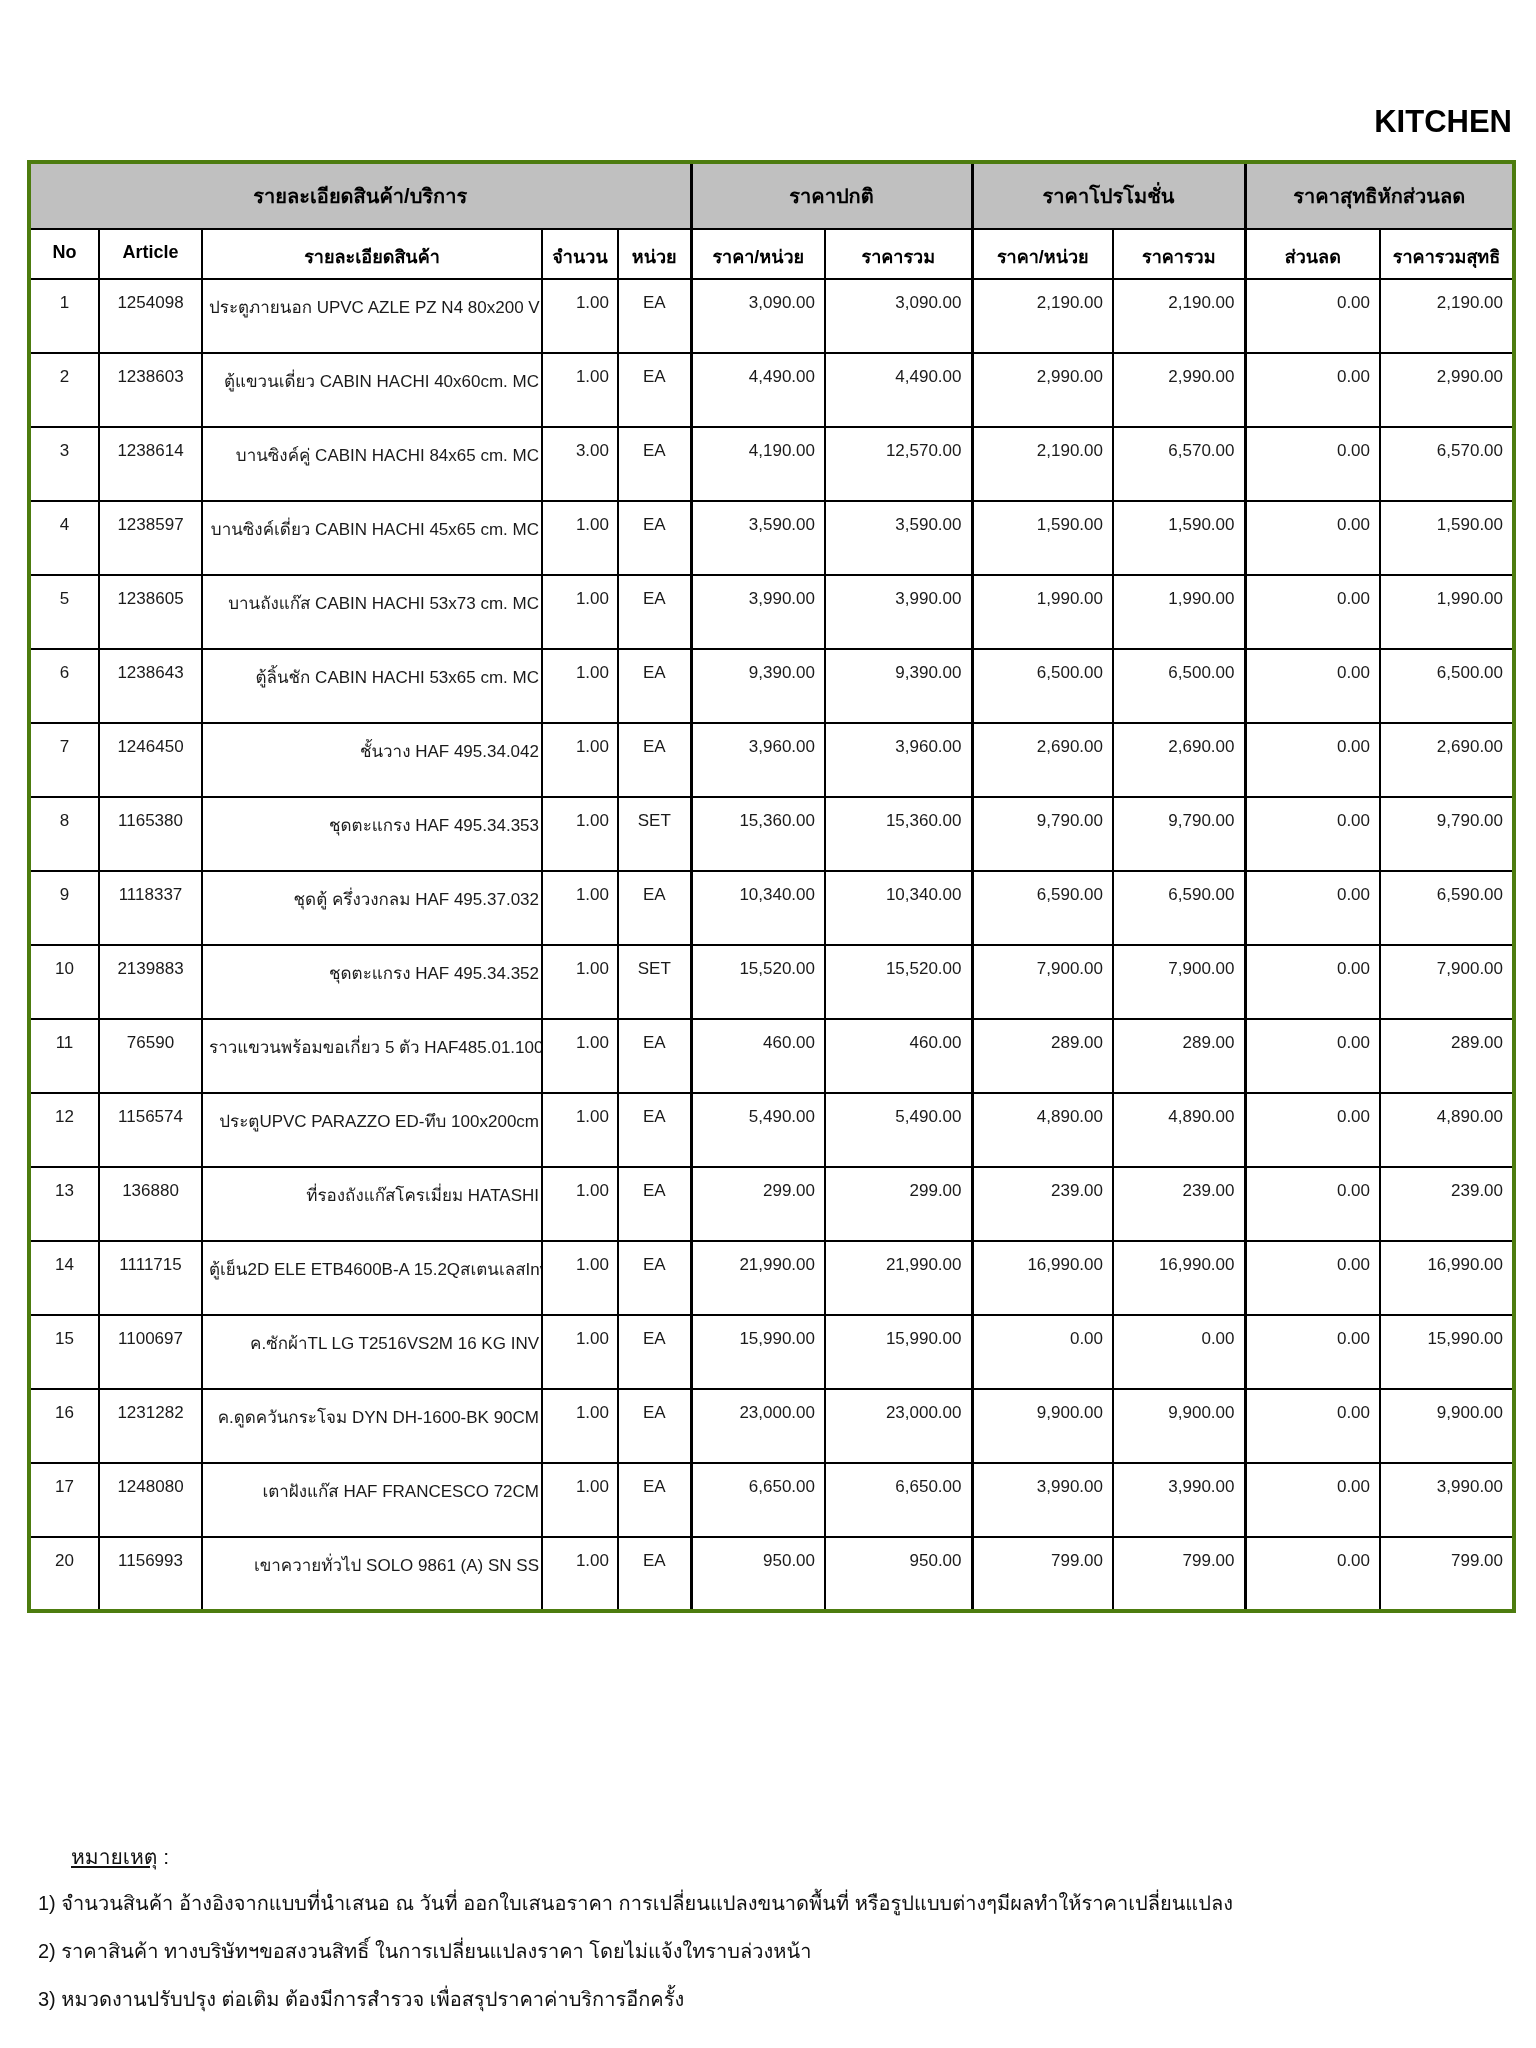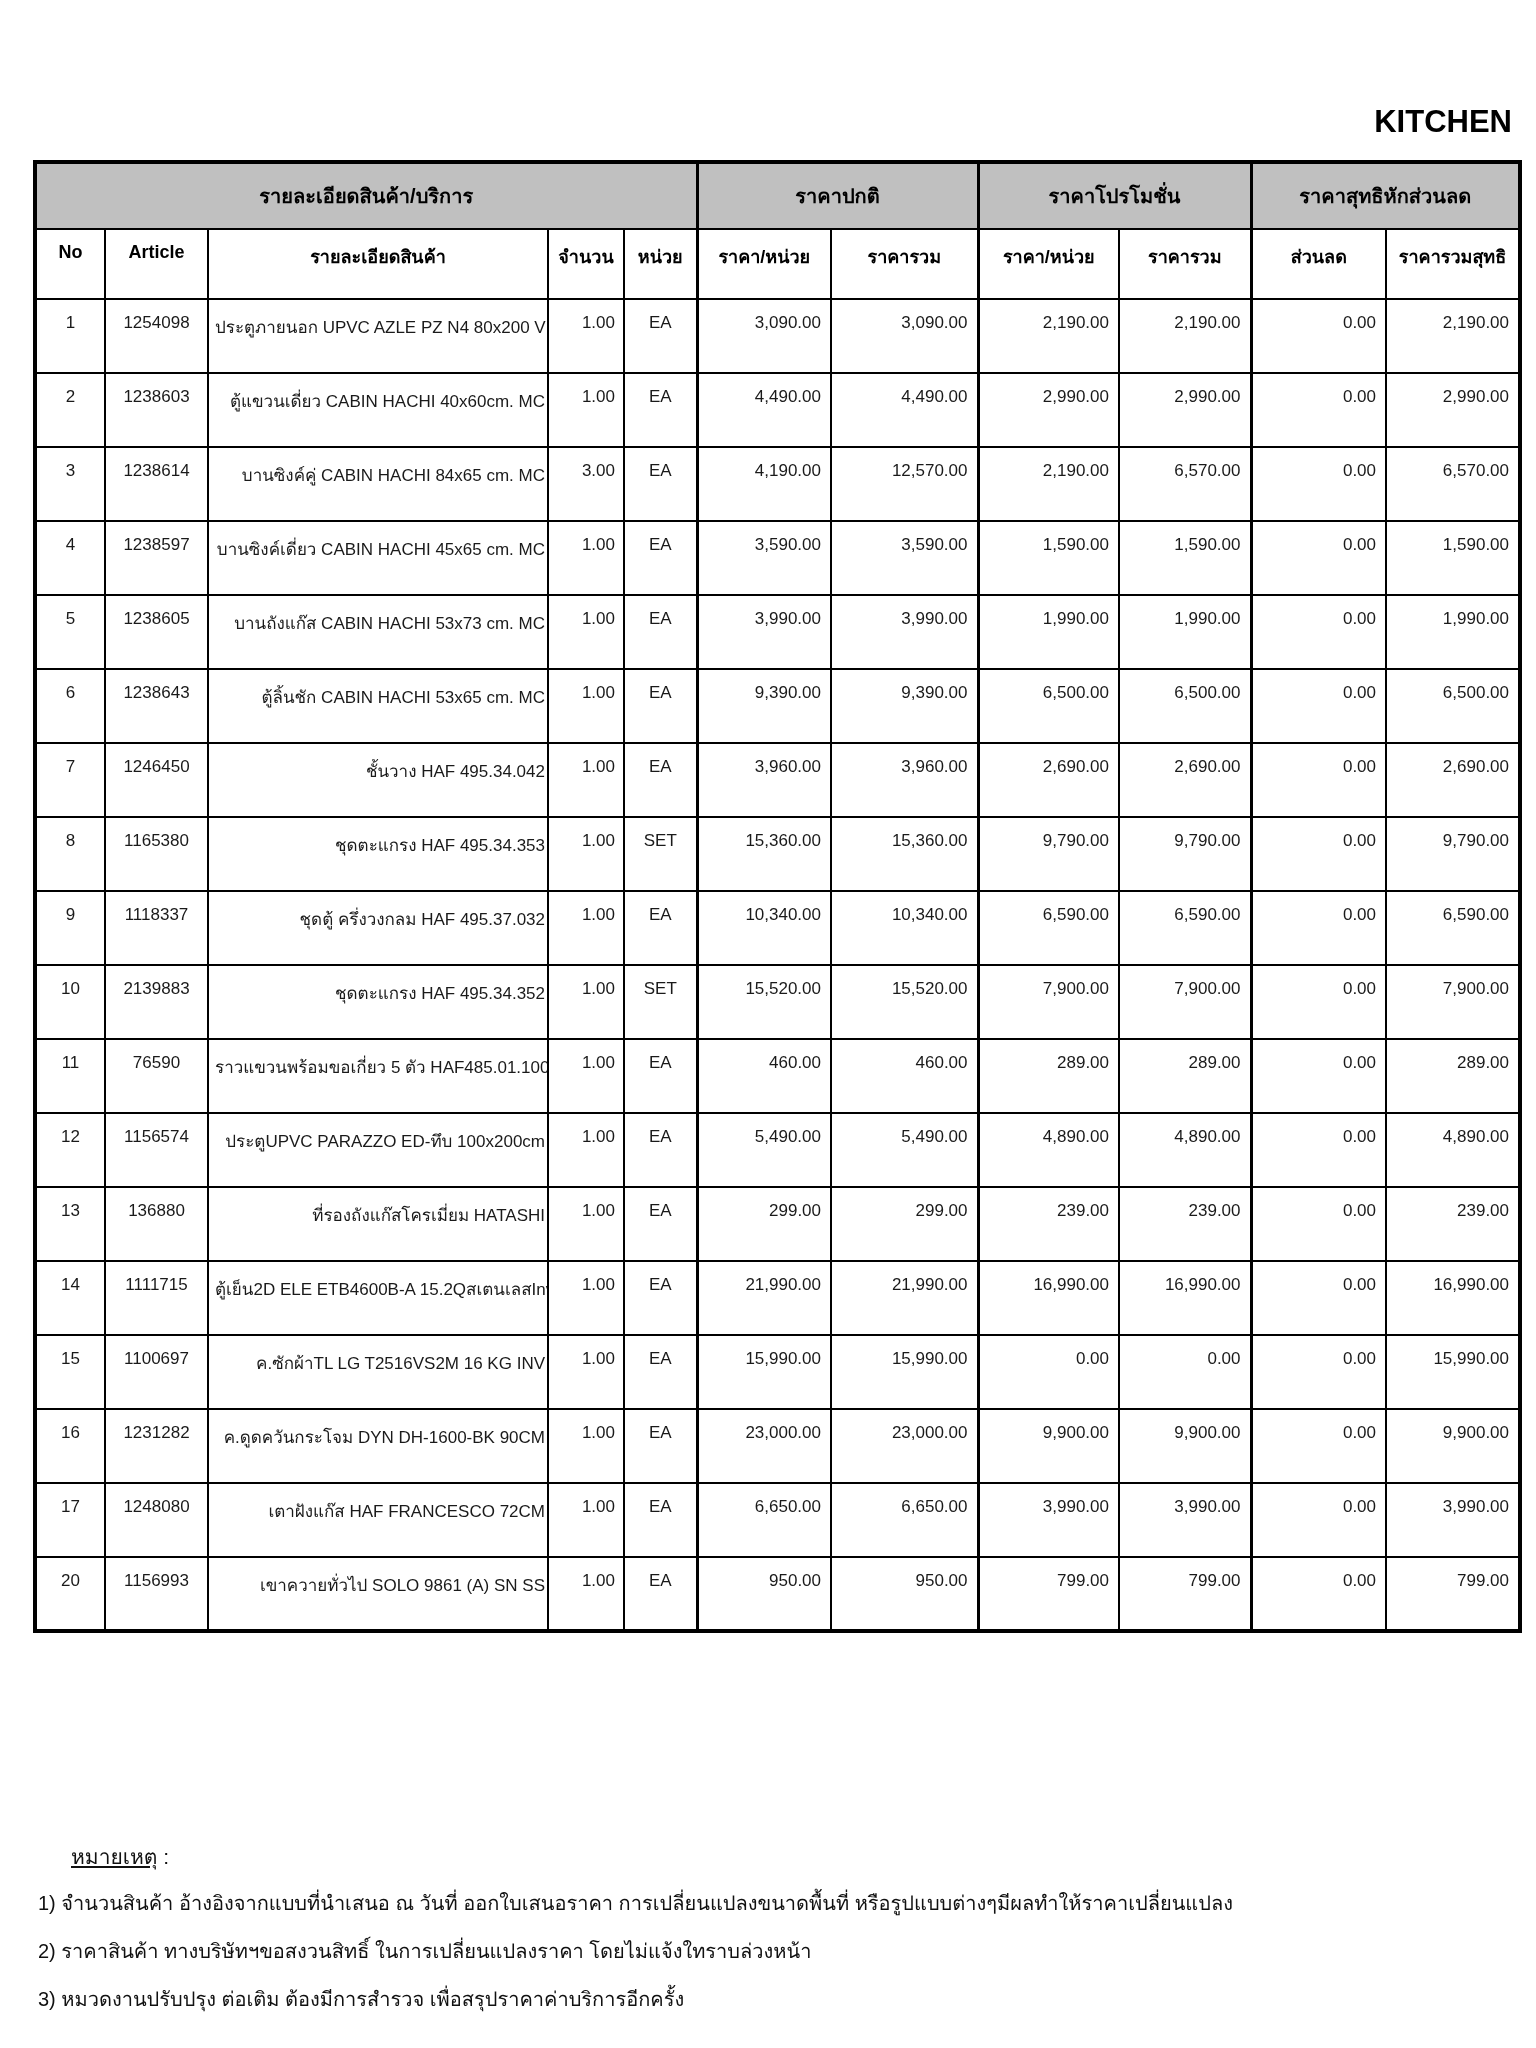--- a/index.html
+++ b/index.html
@@ -17,44 +17,44 @@
     width:1485px;
     text-align:right;
     font-size:31px;
     font-weight:700;
     color:#000;
     letter-spacing:0px;
   }
   table.quote{
     position:absolute;
     top:160px;
-    left:33px;
+    left:27px;
     border-collapse:collapse;
     table-layout:fixed;
     width:1485px;
-    border:4px solid #000000;
+    border:4px solid #4d7c0f;
     padding-left:48px;
   }
   table.quote th, table.quote td{
     border:2px solid #000;
     overflow:hidden;
     box-sizing:border-box;
   }
   tr.group-row th{
     background:#c0c0c0;
     height:67px;
     font-size:20px;
     font-weight:700;
     text-align:center;
     vertical-align:middle;
     color:#000;
   }
   tr.sub-row th{
     background:#ffffff;
-    height:70px;
+    height:50px;
     font-size:18px;
     font-weight:700;
     text-align:center;
     vertical-align:top;
     padding-top:12px;
     color:#000;
   }
   tbody td{
     height:74px;
     vertical-align:top;

